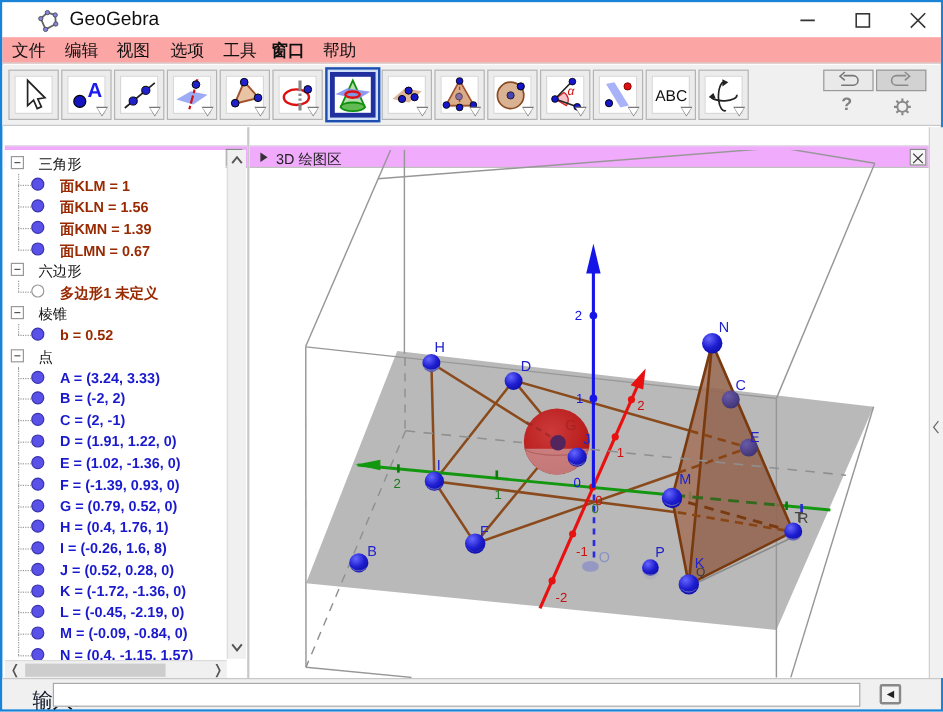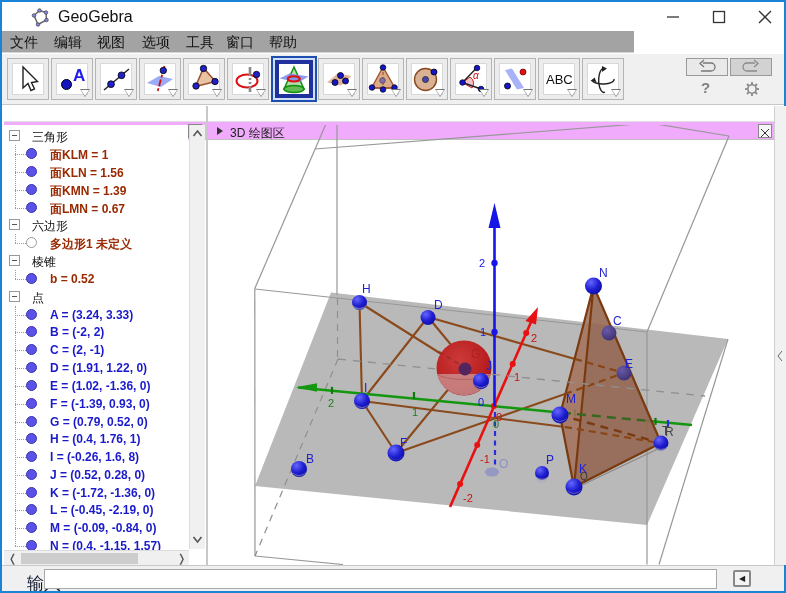--- a/index.html
+++ b/index.html
@@ -6,21 +6,21 @@
 html,body { width:786px; height:593px; overflow:hidden; background:#fff;
   font-family:"Liberation Sans", sans-serif; }
 #win { position:absolute; left:0; top:0; width:786px; height:593px;
   border:2px solid #1883d7; background:#fff; }
 
 #titlebar { position:absolute; left:0; top:0; width:782px; height:29px; background:#fff; }
 #title-text { position:absolute; left:56px; top:6px; font-size:16px; color:#111; }
 #logo { position:absolute; left:27px; top:5px; }
 .wbtn { position:absolute; top:0; width:45px; height:29px; }
 
-#menubar { position:absolute; left:0; top:29px; width:632px; height:22px; background:#a3a3a3;
+#menubar { position:absolute; left:0; top:29px; width:782px; height:22px; background:#fca5a5;
   border-bottom:1px solid #d5d5d5; }
 .mitem { position:absolute; top:3px; font-size:14px; color:#111; }
 
 #toolbar { position:absolute; left:0; top:52px; width:782px; height:51px; background:#f0f0f0;
   border-bottom:1px solid #c8c8c8; }
 .tbtn { position:absolute; top:4px; width:42px; height:42px; background:#ececec;
   border:1px solid #b4b4b4; }
 .tbtn .icon { position:absolute; left:4px; top:4px; width:32px; height:32px; background:#fff;
   border:1px solid #d8d8d8; }
 .tbtn .dd { position:absolute; right:3px; bottom:3px; width:0; height:0;
@@ -104,21 +104,21 @@
         </svg>
     </div>
   </div>
 
   <div id="menubar">
     <span class="mitem" style="left:8px;">文件</span>
     <span class="mitem" style="left:52px;">编辑</span>
     <span class="mitem" style="left:95px;">视图</span>
     <span class="mitem" style="left:140px;">选项</span>
     <span class="mitem" style="left:184px;">工具</span>
-    <span class="mitem" style="left:224px;">窗口</span>
+    <span class="mitem" style="left:224px;font-weight:bold;">窗口</span>
     <span class="mitem" style="left:267px;">帮助</span>
   </div>
 
   <div id="toolbar">
     <div class="tbtn" style="left:5px;">
         <div class="icon">
       <svg width="30" height="30">
             <path d="M10,3 L10,24 L15,19.5 L18,26.5 L21.5,25 L18.5,18.5 L24.5,17.5 Z" fill="#fff" stroke="#222" stroke-width="1.4"></path>
           </svg>
     </div>

